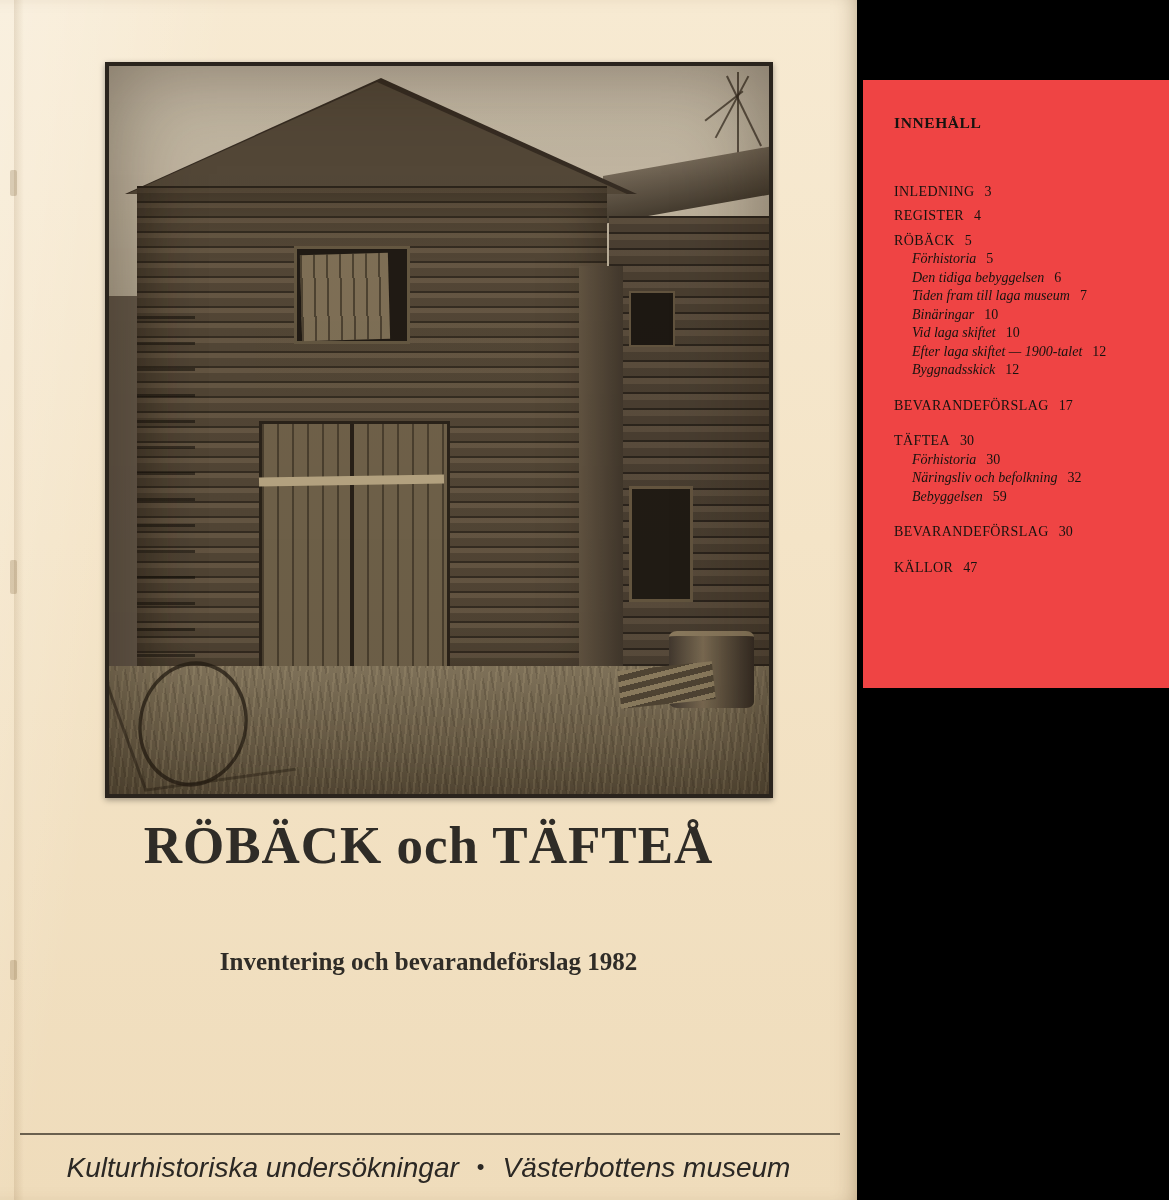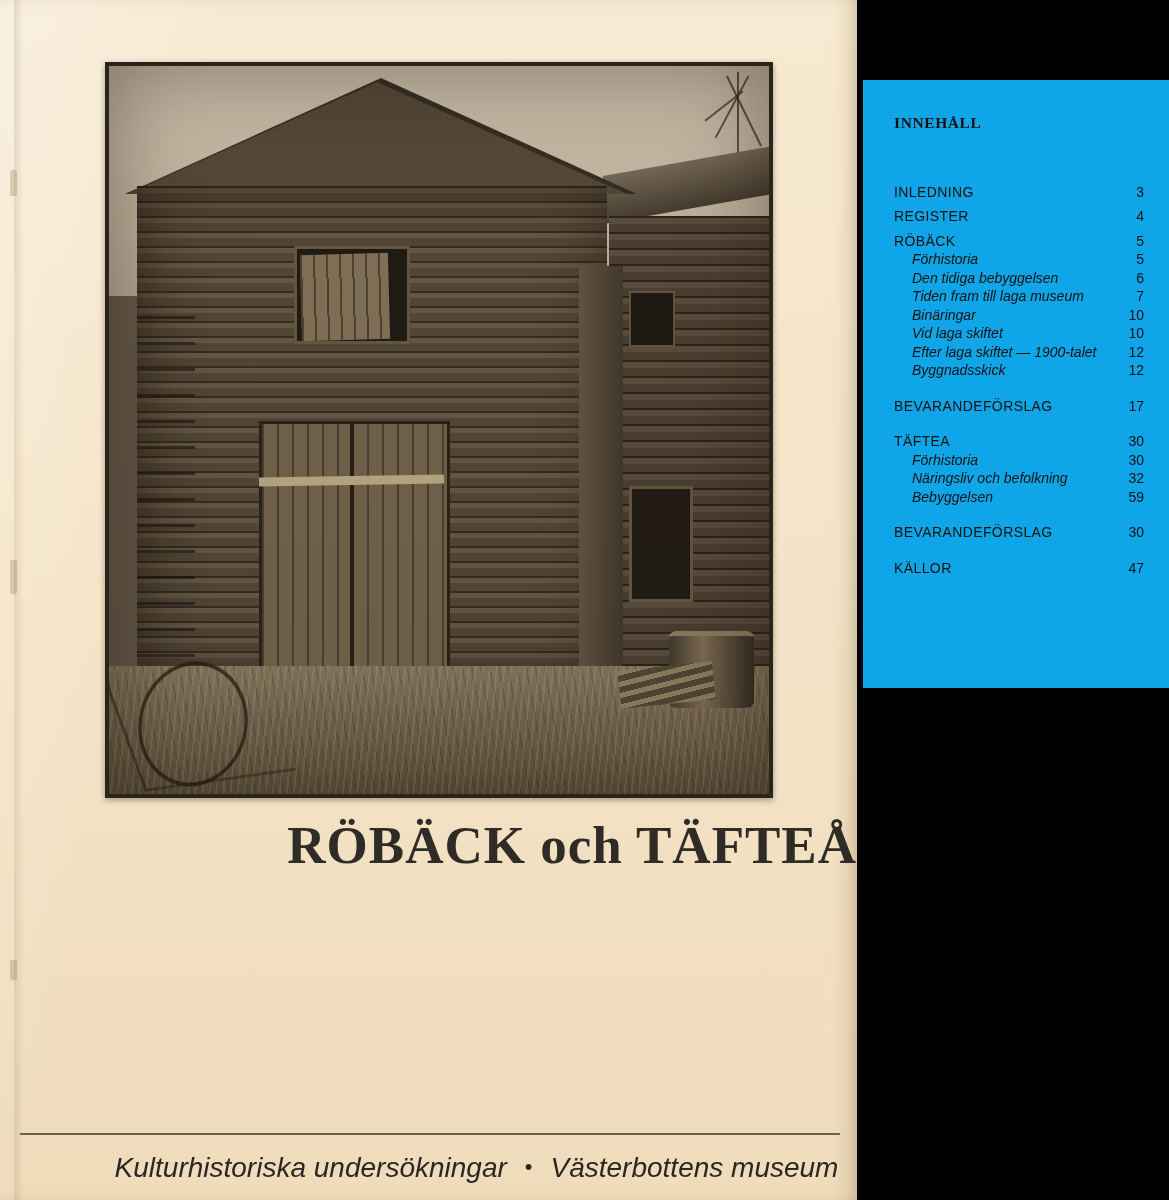--- a/index.html
+++ b/index.html
@@ -228,21 +228,21 @@
   #photo .ph-vig {
     position: absolute; left: 0; top: 0; width: 660px; height: 728px;
     box-shadow: inset 0 0 90px rgba(35,25,12,0.45);
   }
 
   
   #cover-title {
     position: absolute;
     left: 0; top: 815px;
     width: 857px;
-    text-align: right;
+    text-align: center;
     font-family: "Liberation Serif", serif;
     font-size: 53px;
     font-weight: 700;
     letter-spacing: 1px;
     color: #2f2c27;
   }
   #cover-subtitle {
     position: absolute;
     left: 0; top: 948px;
     width: 857px;
@@ -261,56 +261,54 @@
   #cover-footer {
     position: absolute;
     left: 0; top: 1152px;
     width: 857px;
     text-align: center;
     font-family: "Liberation Sans", sans-serif;
     font-style: italic;
     font-size: 28px;
     color: #2b2824;
     white-space: nowrap;
-    padding-left: 48px;
   }
   #cover-footer .dot {
     display: inline-block;
     margin: 0 18px;
     font-style: normal;
     font-size: 22px;
     vertical-align: 3px;
   }
 
   
   #toc-page {
     position: absolute;
     left: 863px; top: 80px;
     width: 306px; height: 608px;
-    background: #0ea5e9;
+    background: #ef4444;
     color: #16130f;
     box-shadow: 0 0 0 1px rgba(0,0,0,0.12);
   }
   #toc-inner {
     position: absolute;
     left: 31px; top: 34px;
     width: 250px;
   }
   #toc-heading {
     font-family: "Liberation Serif", serif;
     font-size: 15.5px;
     font-weight: 700;
     letter-spacing: 0.6px;
     margin-bottom: 34px;
   }
   .toc-row {
     display: flex;
     align-items: baseline;
-    justify-content: space-between;
-    font-family: Liberation Sans, sans-serif;
+    font-family: Liberation Serif, serif;
     font-size: 14px;
     line-height: 1.32;
   }
   .toc-row .lbl { white-space: normal; }
   .toc-row .pg { font-size: 14px; padding-left: 10px; }
   .toc-row.major { margin-top: 0; }
   .toc-row.major .lbl { letter-spacing: 0.4px; }
   .toc-row.sub { font-style: italic; }
   .toc-row.sub .lbl { padding-left: 18px; }
   .toc-row.sub .pg { font-style: normal; }
@@ -352,20 +350,21 @@
       <div class="ph-drum"></div>
       <div class="ph-planks"></div>
       <div class="ph-wire"></div>
       <div class="ph-wheel"></div>
       <div class="ph-wash"></div>
       <div class="ph-vig"></div>
     </div>
   </div>
 
   <div id="cover-title">RÖBÄCK och TÄFTEÅ</div>
+  <div id="cover-subtitle">Inventering och bevarandeförslag 1982</div>
 
   <div id="cover-footer-rule"></div>
   <div id="cover-footer">
     <span>Kulturhistoriska undersökningar</span><span class="dot">•</span><span>Västerbottens museum</span>
   </div>
 </div>
 
 <div id="toc-page">
   <div id="toc-inner">
     <div id="toc-heading">INNEHÅLL</div>

